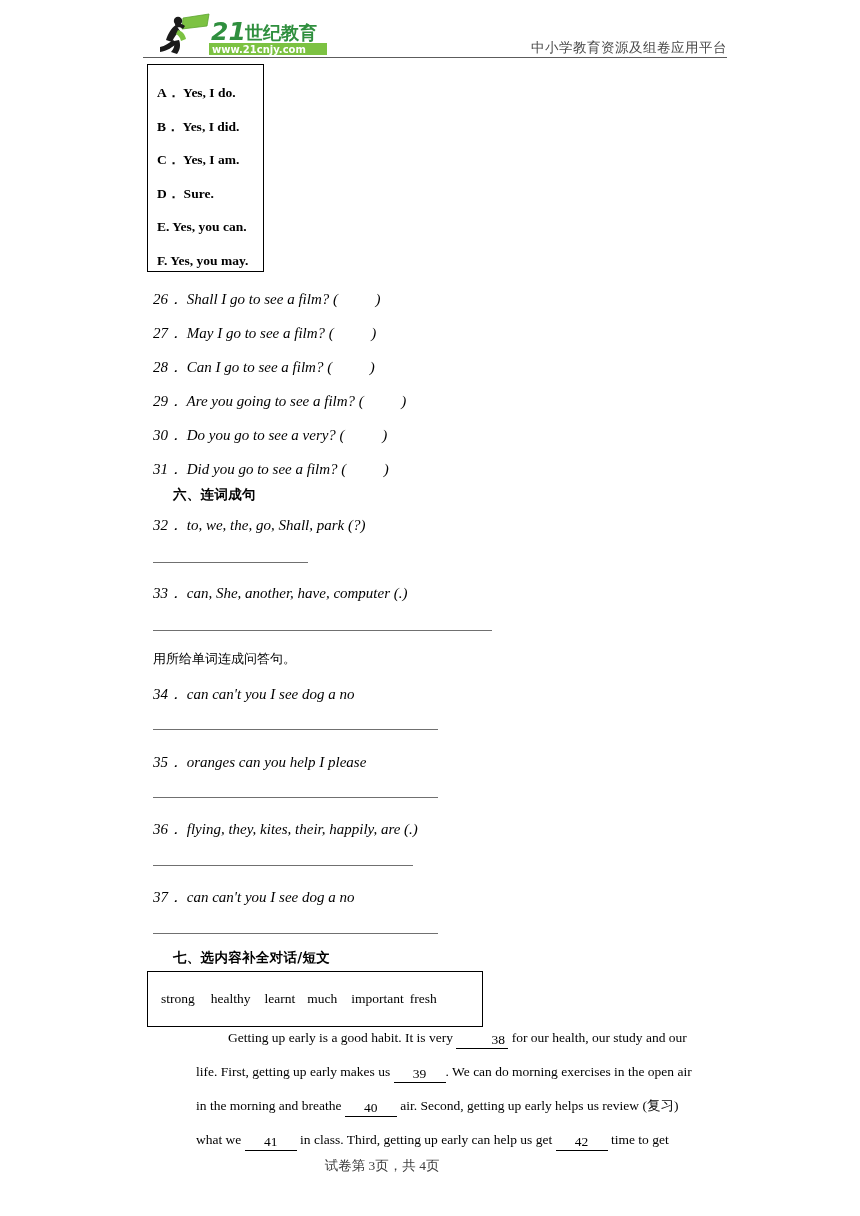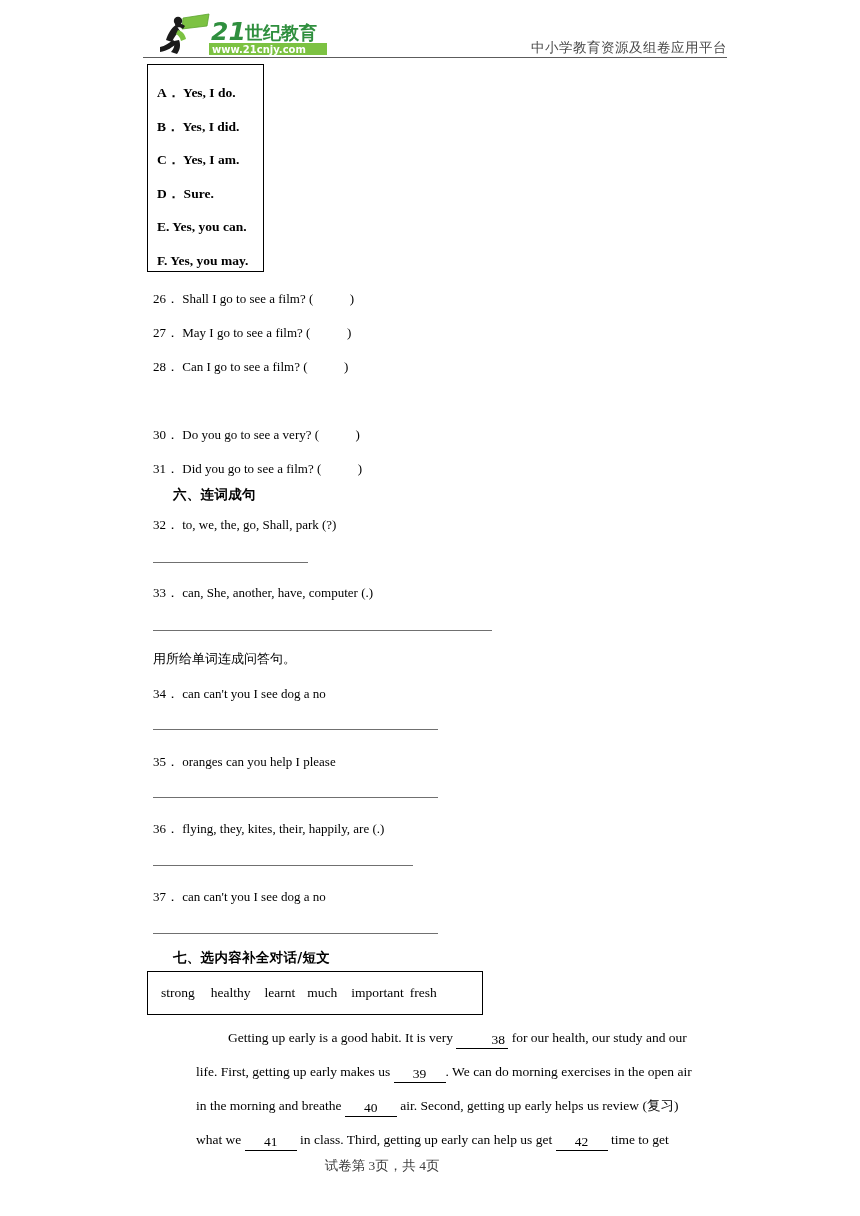--- a/index.html
+++ b/index.html
@@ -74,22 +74,23 @@
   .option-line {
     font-size: 13.5px;
     line-height: 33.5px;
     white-space: nowrap;
   }
 
   
   .q {
     position: absolute;
     left: 141px;
-    font-size: 13px;
-    white-space: nowrap;
+    font-size: 15px;
+    white-space: nowrap;
+    font-style: italic;
   }
   .q .num { letter-spacing: 0px; }
   .q .gap-md { display: inline-block; width: 30px; }
 
   
   .section-head {
     position: absolute;
     left: 141px;
     font-family: "DejaVu Sans", "Liberation Sans", sans-serif;
     font-size: 13.5px;
@@ -114,21 +115,21 @@
     height: 0;
     border-top: 1.1px solid #707070;
   }
 
   
   .word-bank {
     position: absolute;
     left: 135px;
     top: 971px;
     width: 336px;
-    height: 44px;
+    height: 56px;
     border: 1.3px solid #000000;
     box-sizing: border-box;
     display: flex;
     align-items: center;
     padding-left: 13px;
     font-size: 13.5px;
   }
   .word-bank .w { white-space: nowrap; }
   .word-bank .sp-a { display: inline-block; width: 16px; }
   .word-bank .sp-b { display: inline-block; width: 14px; }
@@ -231,20 +232,26 @@
     <span>)</span>
   </div>
 
   <div class="q" style="top:358px">
     <span class="num">28．</span>
     <span>Can I go to see a film? (</span>
     <span class="gap-md"></span>
     <span>)</span>
   </div>
 
+  <div class="q" style="top:392px">
+    <span class="num">29．</span>
+    <span>Are you going to see a film? (</span>
+    <span class="gap-md"></span>
+    <span>)</span>
+  </div>
 
   <div class="q" style="top:426px">
     <span class="num">30．</span>
     <span>Do you go to see a very? (</span>
     <span class="gap-md"></span>
     <span>)</span>
   </div>
 
   <div class="q" style="top:460px">
     <span class="num">31．</span>

